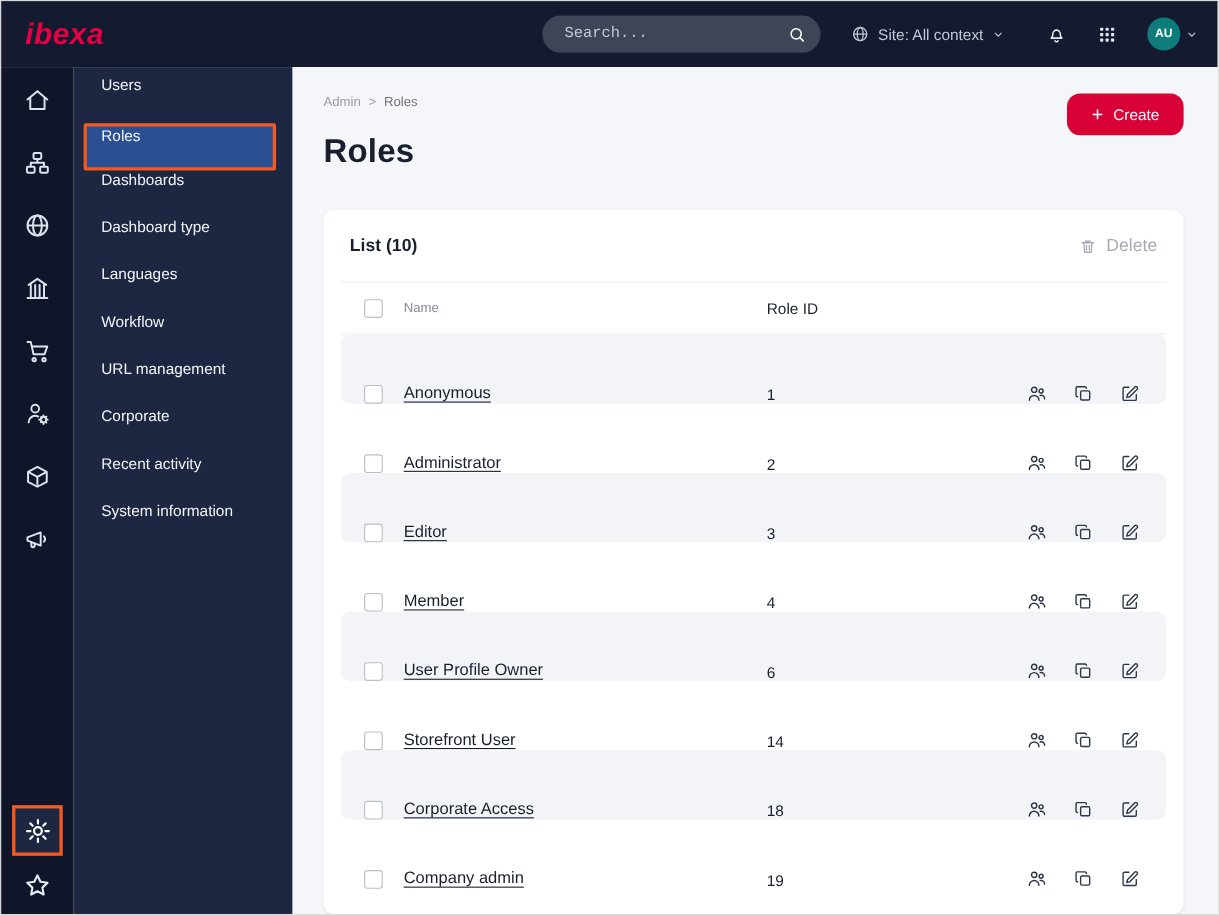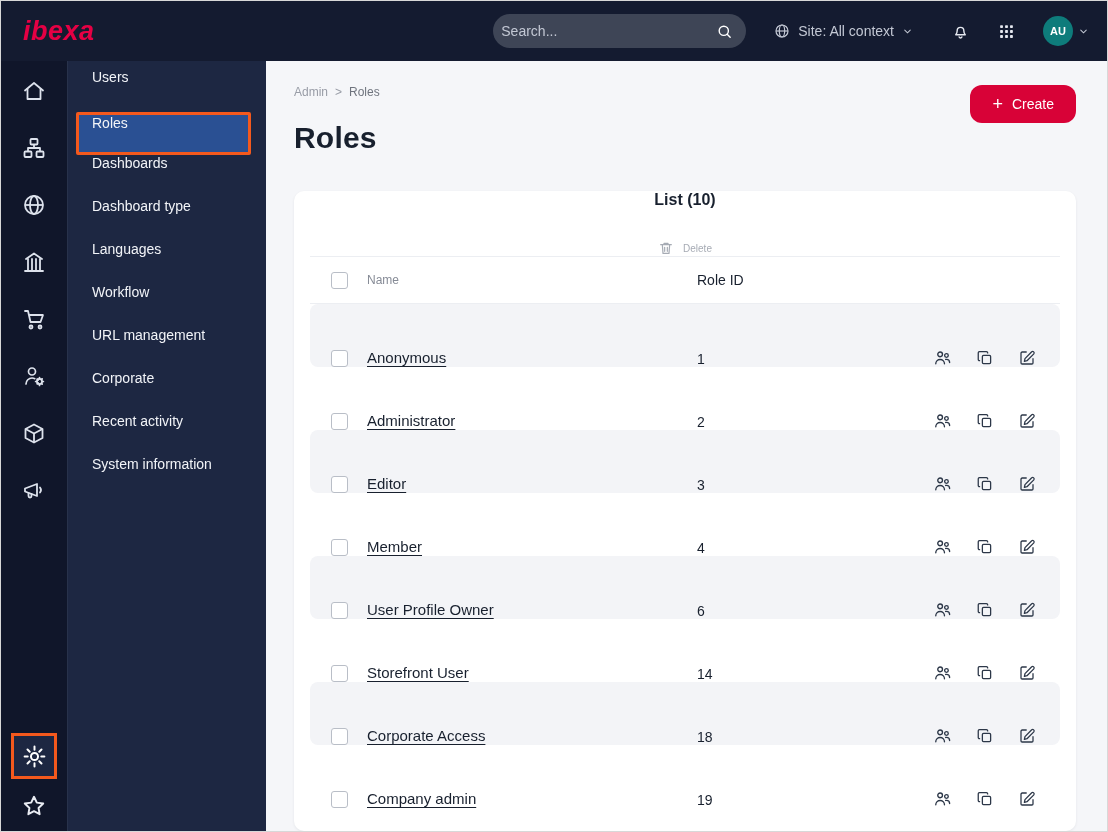--- a/index.html
+++ b/index.html
@@ -4,21 +4,21 @@
 <style>
   * { margin:0; padding:0; box-sizing:border-box; }
   body { font-family:"Liberation Sans", sans-serif; background:#fff; }
   .screen { width:1108px; height:832px; border:1px solid #d8d8d8; overflow:hidden; display:flex; flex-direction:column; background:#fff; }
 
   
   .topbar { height:60px; flex:0 0 60px; background:#141b30; display:flex; align-items:center; padding:0 18px 0 22px; }
   .logo { font-size:27px; font-weight:700; color:#e50044; letter-spacing:.5px; font-style:italic; cursor:pointer; }
   .topbar-spacer { flex:1; }
   .search-pill { width:253px; height:34px; background:#3e4556; border-radius:17px; display:flex; align-items:center; margin-right:28px; }
-  .search-pill input { flex:1; background:transparent; border:0; outline:none; color:#dfe2e9; font-size:14px; padding-left:8px; font-family:Liberation Sans, sans-serif; }
+  .search-pill input { flex:1; background:transparent; border:0; outline:none; color:#dfe2e9; font-size:14px; padding-left:20px; font-family:Liberation Mono, monospace; }
   .search-pill input::placeholder { color:#c3c8d4; }
   .search-pill .icn { color:#fff; margin-right:13px; }
   .top-right { display:flex; align-items:center; gap:28px; }
   .site-ctx { display:flex; align-items:center; gap:8px; color:#c3c8d4; font-size:14px; cursor:pointer; margin-right:10px; }
   .icn { display:inline-flex; align-items:center; justify-content:center; }
   .icn svg { display:block; }
   .top-ic { color:#e6e9f0; cursor:pointer; }
   .avatar-wrap { display:flex; align-items:center; gap:5px; cursor:pointer; }
   .avatar { width:30px; height:30px; border-radius:50%; background:#0e7c7b; color:#fff; font-size:11px; font-weight:700; display:flex; align-items:center; justify-content:center; }
   .chev { color:#c3c8d4; }
@@ -41,23 +41,23 @@
   
   .main { flex:1; background:#f5f6f9; padding:24px 31px 0 28px; position:relative; overflow:hidden; }
   .breadcrumb { font-size:12px; color:#989ca6; display:flex; align-items:center; gap:7px; }
   .breadcrumb .crumb-current { color:#6f747e; }
   .page-title { margin-top:22px; font-size:30px; font-weight:700; color:#18202e; letter-spacing:.2px; }
   .create-btn { position:absolute; top:24px; right:31px; height:38px; background:#d80237; color:#fff; border:0; border-radius:12px; padding:0 22px; font-size:14px; font-family:"Liberation Sans", sans-serif; display:flex; align-items:center; gap:9px; cursor:pointer; }
   .create-btn .plus { font-size:18px; font-weight:400; line-height:1; }
 
   
   .card { margin-top:36px; background:#fff; border-radius:10px; box-shadow:0 1px 3px rgba(20,28,46,.07); padding:0 16px 20px; height:640px; }
-  .card-head { height:66px; display:flex; align-items:center; justify-content:space-between; padding:0 8px 0 8px; border-bottom:1px solid #eceef2;flex-direction:column; }
+  .card-head { height:66px; display:flex; align-items:center; justify-content:space-between; padding:0 8px 0 8px; border-bottom:1px solid #eceef2; }
   .list-title { font-size:16px; font-weight:700; color:#18202e; }
-  .delete-btn { display:flex; align-items:center; gap:9px; color:#a6abb4; font-size:10px; background:none; border:0; cursor:pointer; font-family:"Liberation Sans", sans-serif; }
+  .delete-btn { display:flex; align-items:center; gap:9px; color:#a6abb4; font-size:16px; background:none; border:0; cursor:pointer; font-family:"Liberation Sans", sans-serif; }
 
   .thead { height:47px; display:flex; align-items:center; padding:0 24px 0 21px; border-bottom:1px solid #eceef2; color:#868b96; font-size:12px; }
   .trow { height:63px; display:flex; align-items:flex-end; padding:0 24px 0 21px; border-radius:8px; }
   .trow.striped { background:#f3f4f7; }
   .col-cb { width:36px; display:flex; align-items:center; }
   .col-name { width:330px; }
   .col-id { flex:1; font-size:14px; color:#18202e; }
   .col-actions { display:flex; align-items:center; gap:24px; color:#2c3748; }
   .checkbox { width:17px; height:17px; border:1px solid #b9bec7; border-radius:3px; background:#fff; display:inline-block; cursor:pointer; }
   .role-link { font-size:15px; font-weight:500; color:#18202e; text-decoration:underline; text-underline-offset:3px; cursor:pointer; }

